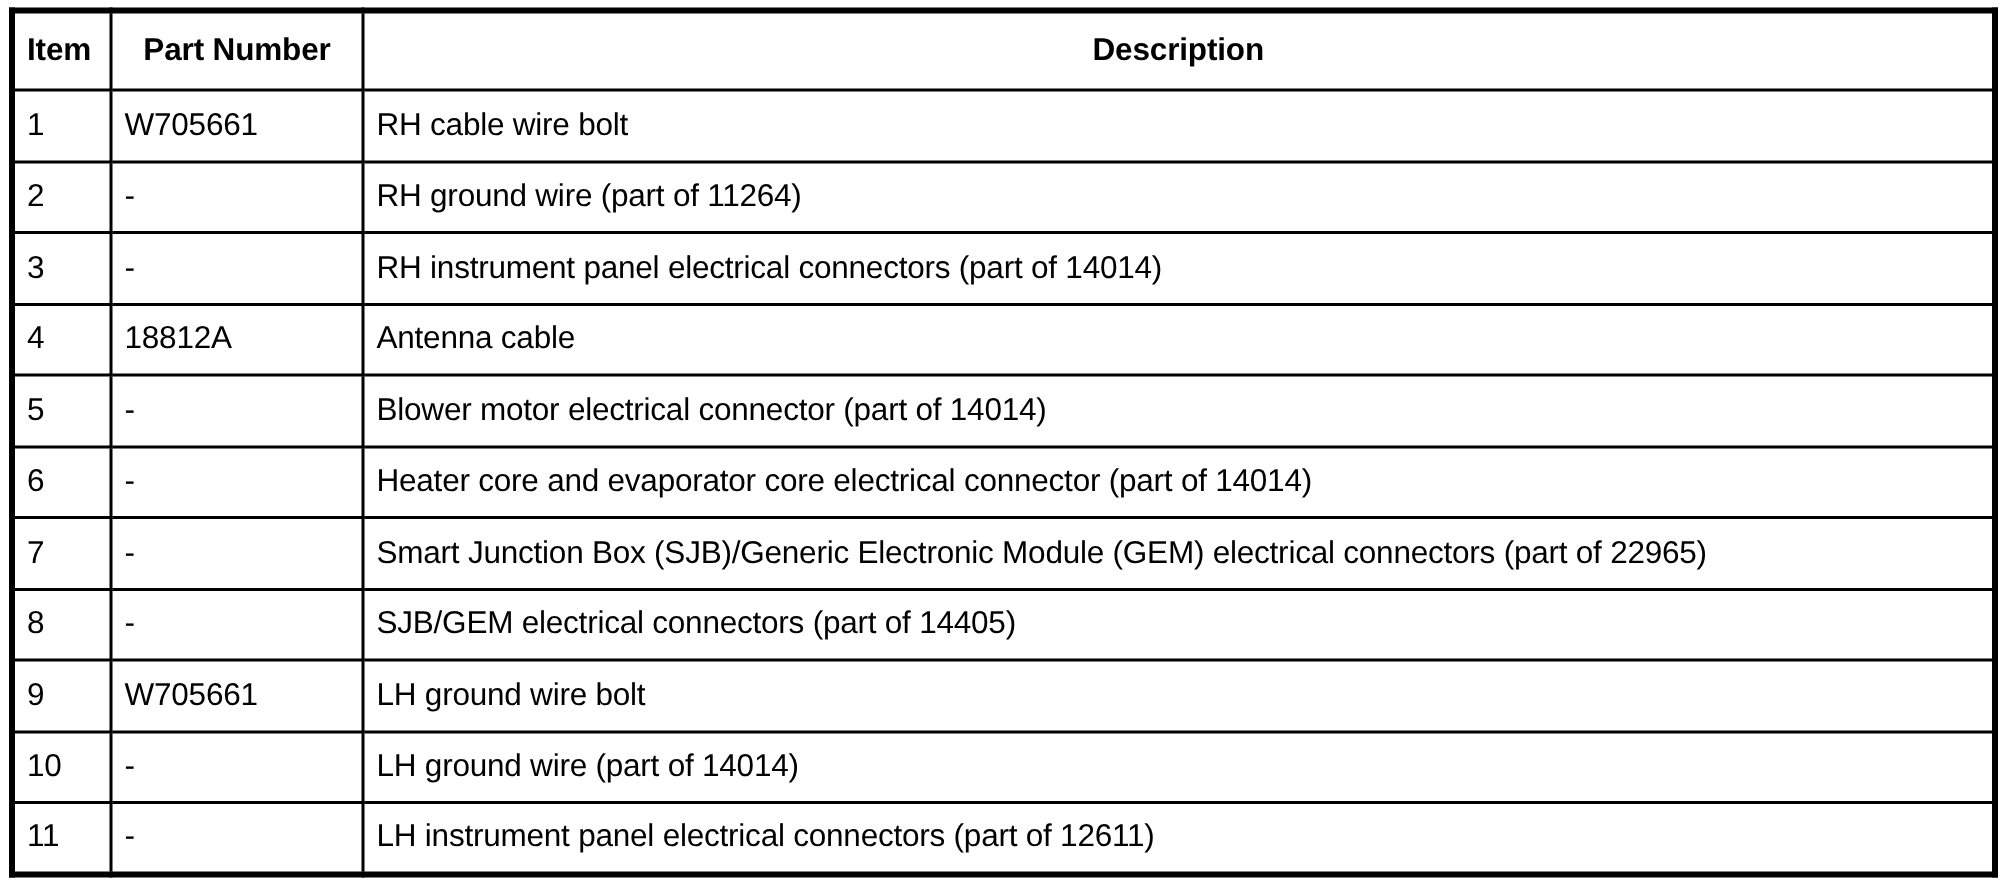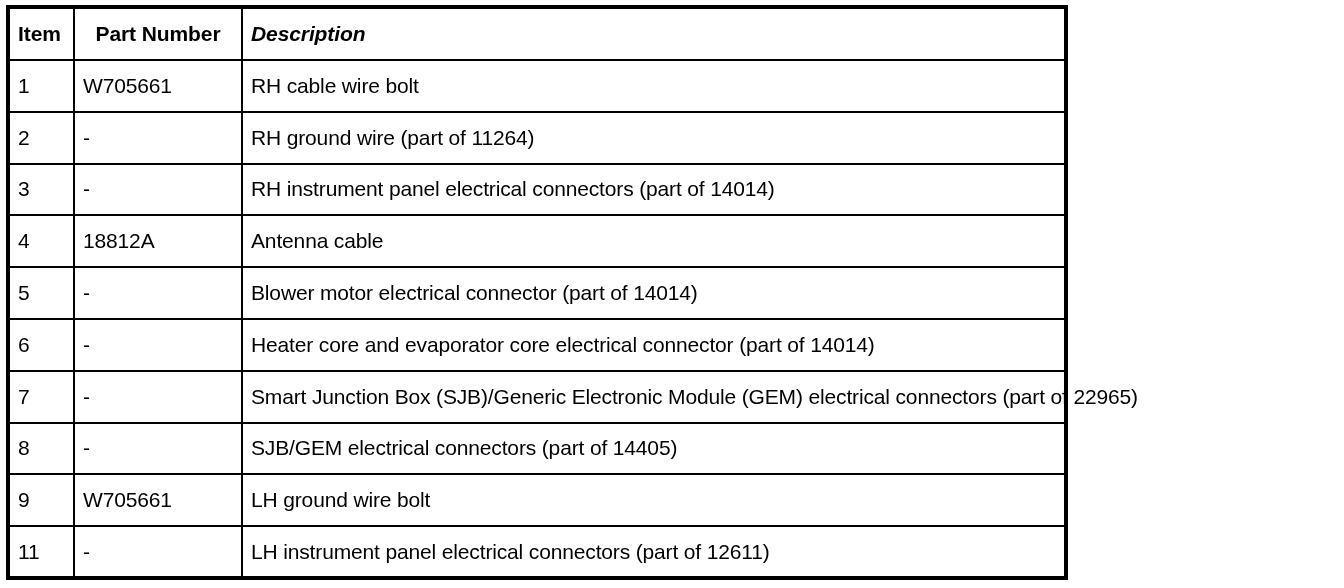--- a/index.html
+++ b/index.html
@@ -12,21 +12,21 @@
     height: 588px;
     font-family: "Liberation Sans", sans-serif;
     color: #000000;
     overflow: hidden;
   }
 
   #parts-table-wrap {
     position: absolute;
     left: 6px;
     top: 5px;
-    width: 1062px;
+    width: 1326px;
     height: 575px;
     box-sizing: border-box;
   }
 
   table.parts-table {
     width: 100%;
     height: 100%;
     border-collapse: collapse;
     table-layout: fixed;
     border: 4px solid #000000;
@@ -50,21 +50,21 @@
 
   table.parts-table thead th {
     font-size: 21px;
     font-weight: bold;
     height: 53px;
     line-height: 1.15;
     letter-spacing: -0.1px;
   }
   th.th-item { text-align: left; padding-left: 9px; }
   th.th-part { text-align: center; padding-left: 12px; }
-  th.th-desc { text-align: left; font-style: italic; }
+  th.th-desc { text-align: center; }
 
   table.parts-table tbody td {
     font-size: 21px;
     font-weight: normal;
     height: 47.5px;
     line-height: 1.15;
     letter-spacing: -0.15px;
   }
   td.td-item { padding-left: 9px; }
   td.td-part { padding-left: 12px; }
@@ -127,19 +127,24 @@
           <td class="td-item">8</td>
           <td class="td-part">-</td>
           <td class="td-desc">SJB/GEM electrical connectors (part of 14405)</td>
         </tr>
         <tr>
           <td class="td-item">9</td>
           <td class="td-part">W705661</td>
           <td class="td-desc">LH ground wire bolt</td>
         </tr>
         <tr>
+          <td class="td-item">10</td>
+          <td class="td-part">-</td>
+          <td class="td-desc">LH ground wire (part of 14014)</td>
+        </tr>
+        <tr>
           <td class="td-item">11</td>
           <td class="td-part">-</td>
           <td class="td-desc">LH instrument panel electrical connectors (part of 12611)</td>
         </tr>
       </tbody>
   </table>
 </div>
 
 </body></html>

